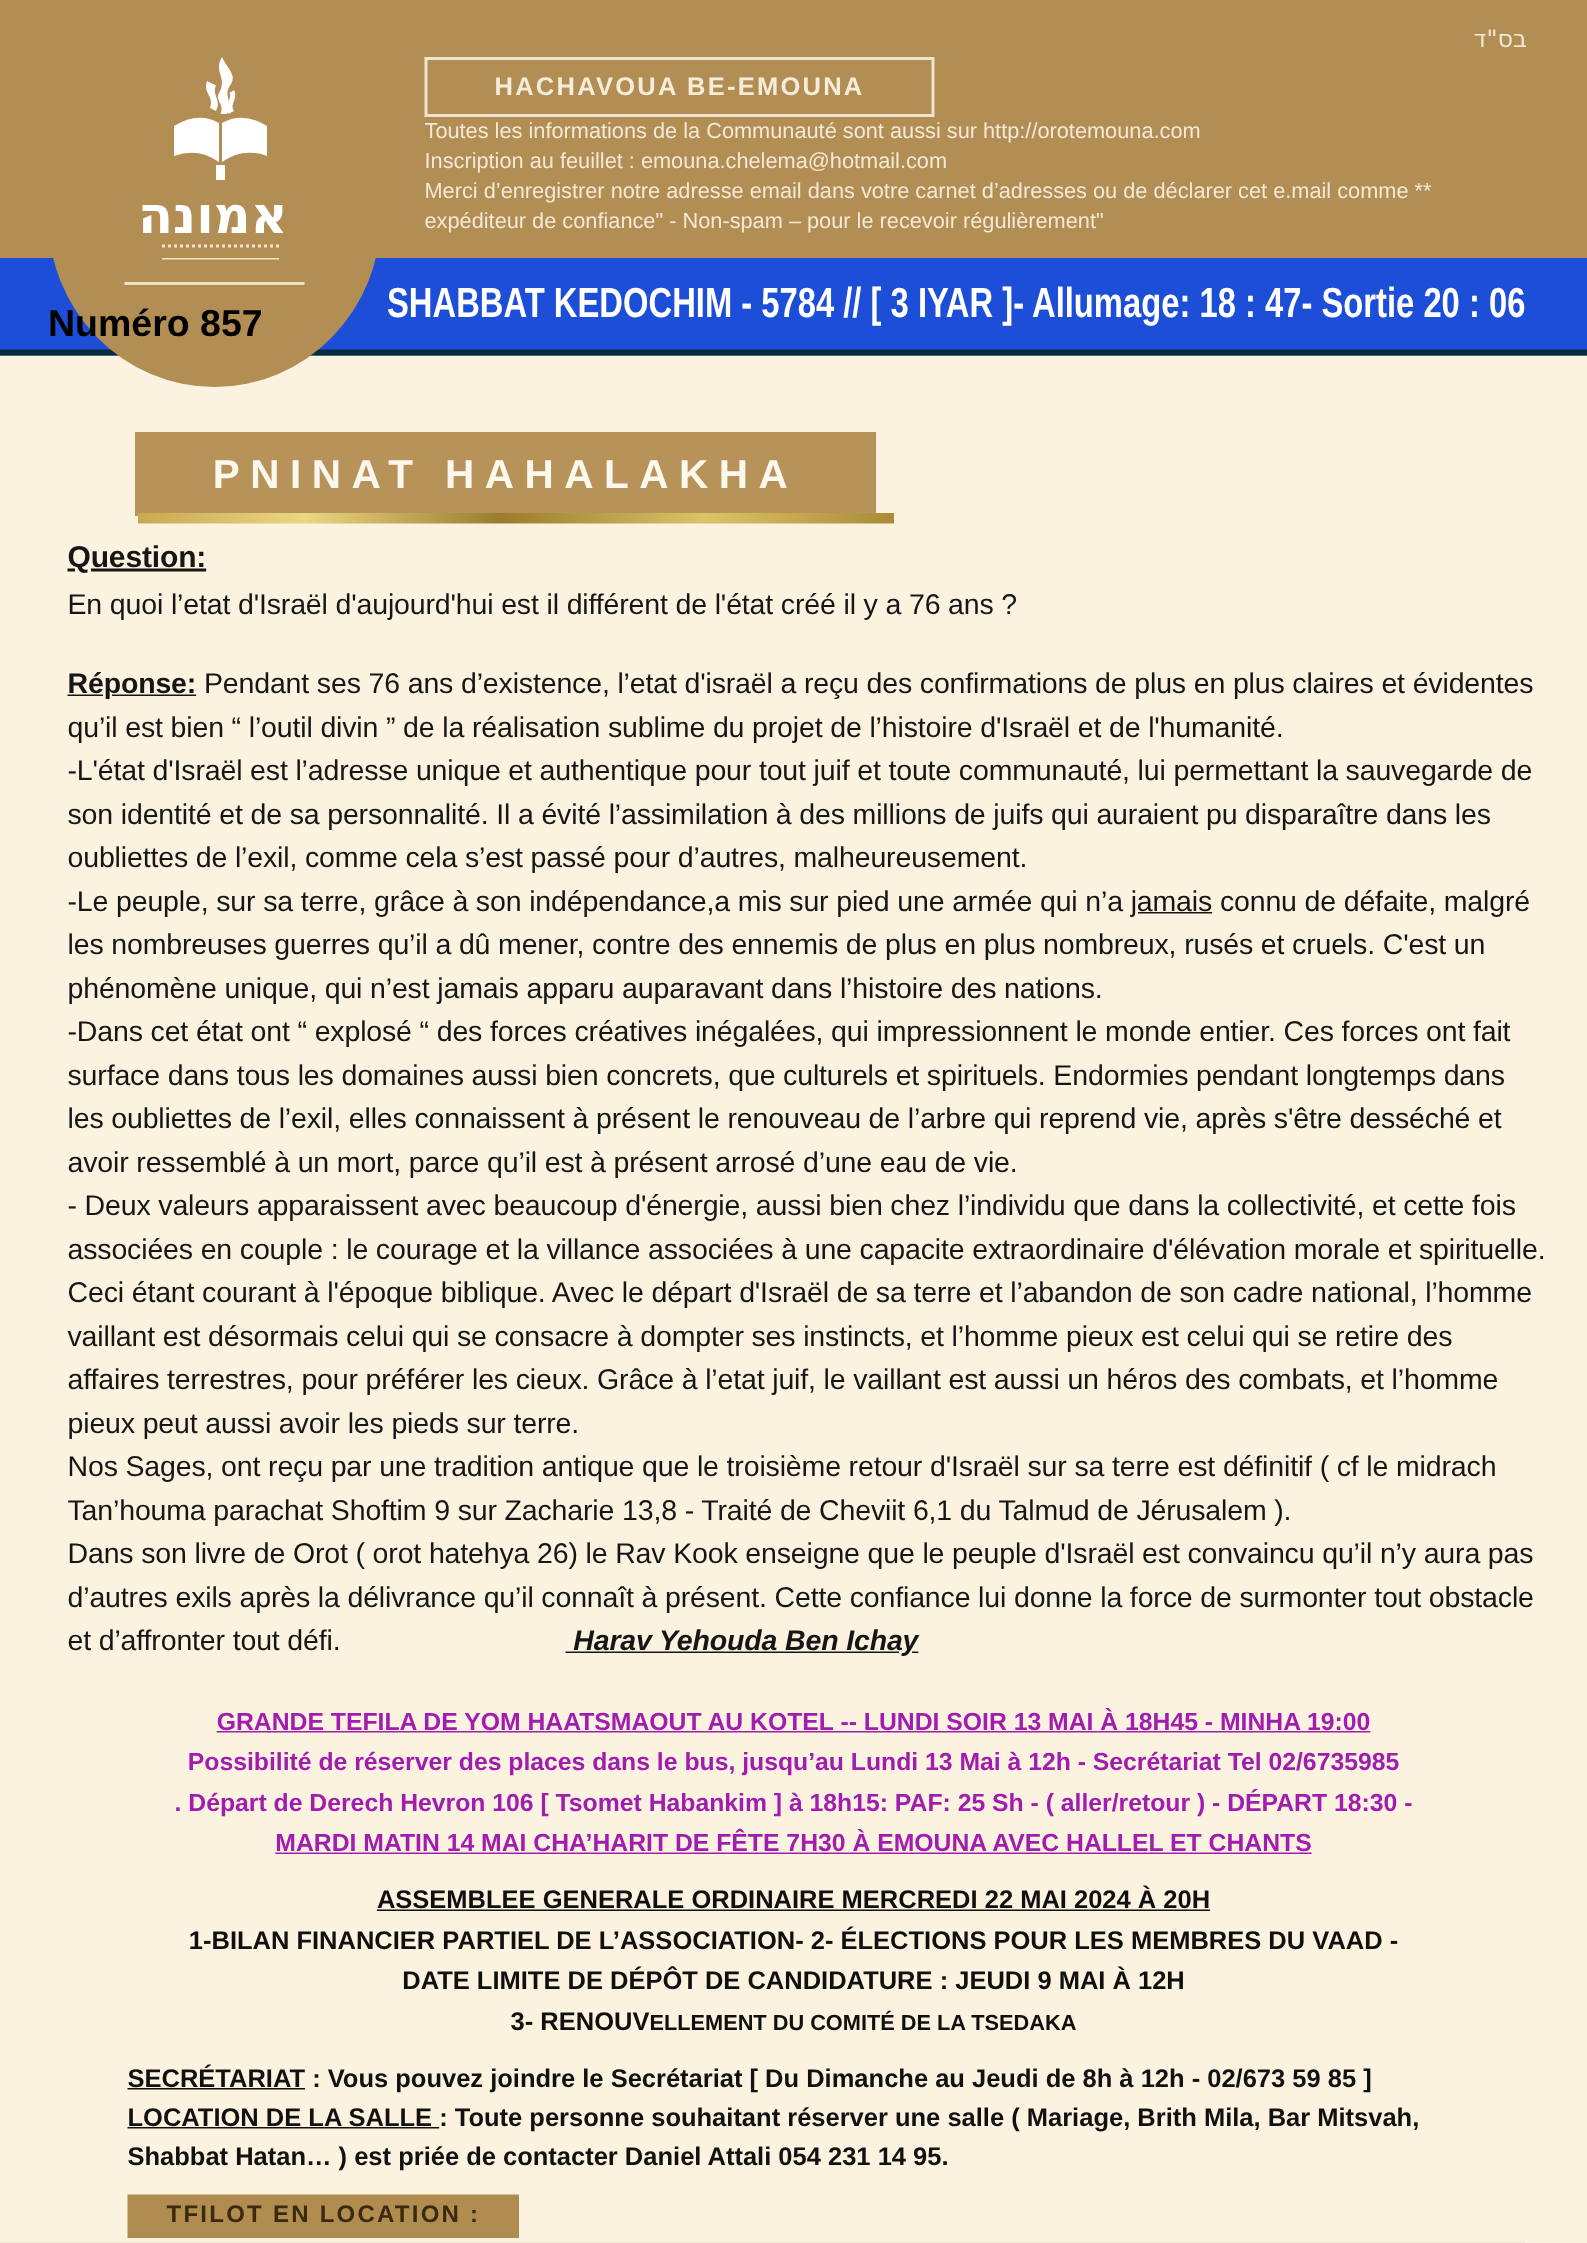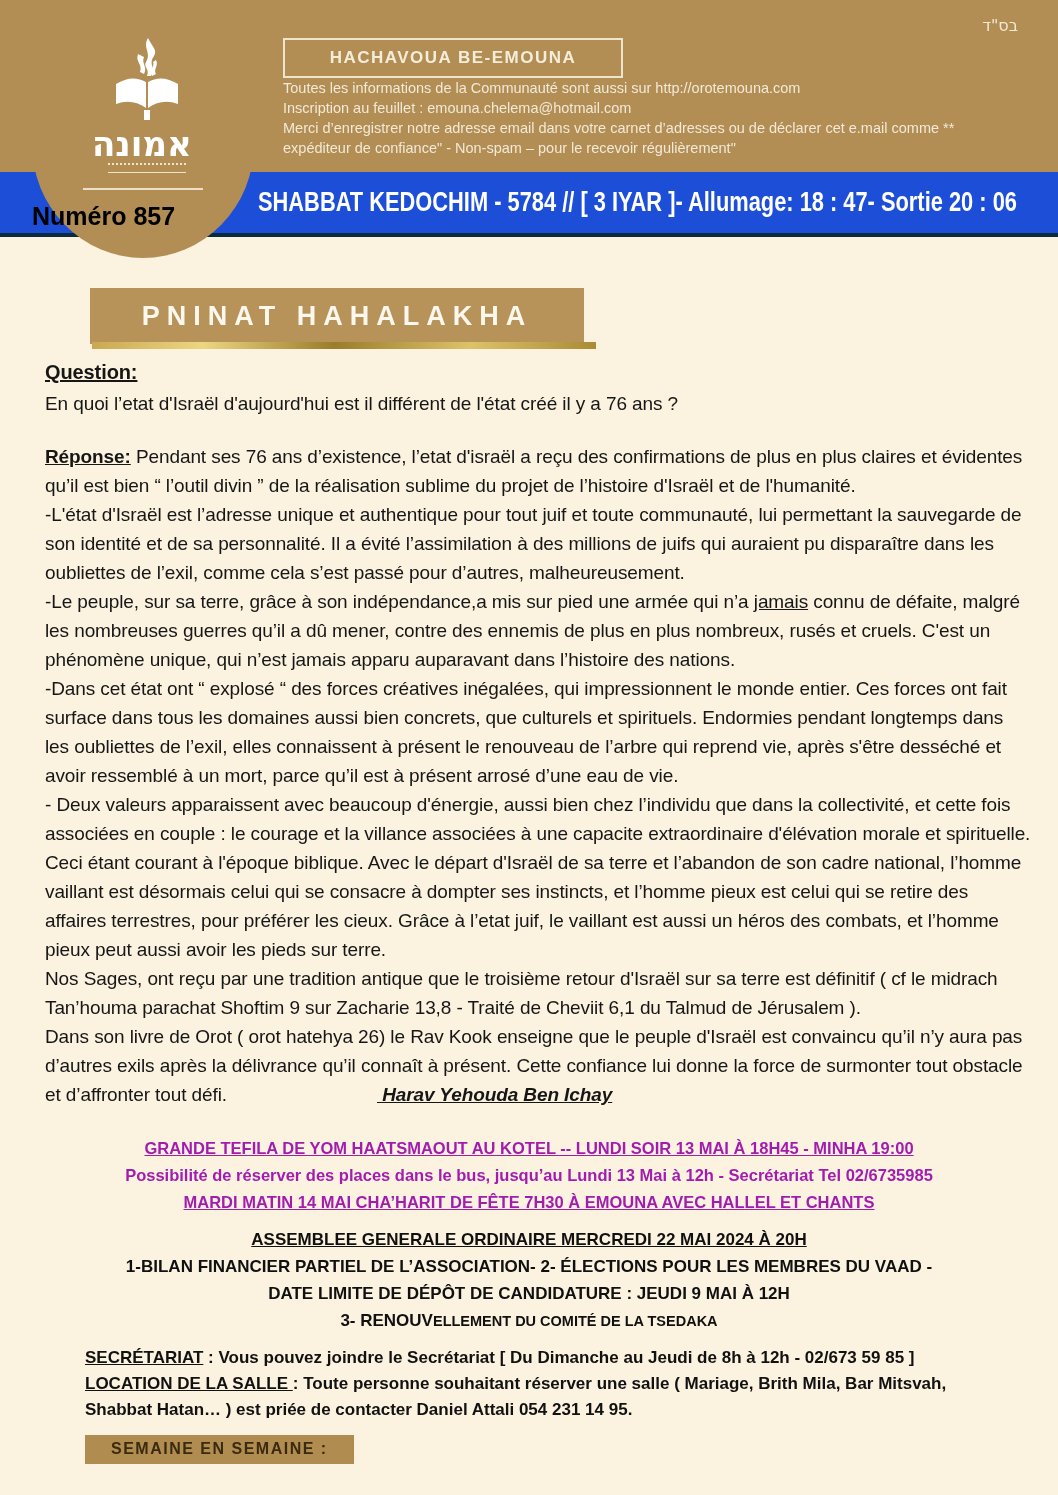--- a/index.html
+++ b/index.html
@@ -117,30 +117,31 @@
         <p><span>-Dans cet état ont “ explosé “ des forces créatives inégalées, qui impressionnent le monde entier. Ces forces ont fait surface dans tous les domaines aussi bien concrets, que culturels et spirituels. Endormies pendant longtemps dans les oubliettes de l’exil, elles connaissent à présent le renouveau de l’arbre qui reprend vie, après s'être desséché et avoir ressemblé à un mort, parce qu’il est à présent arrosé d’une eau de vie.</span></p>
         <p><span>- Deux valeurs apparaissent avec beaucoup d'énergie, aussi bien chez l’individu que dans la collectivité, et cette fois associées en couple : le courage et la villance associées à une capacite extraordinaire d'élévation morale et spirituelle. Ceci étant courant à l'époque biblique. Avec le départ d'Israël de sa terre et l’abandon de son cadre national, l’homme vaillant est désormais celui qui se consacre à dompter ses instincts, et l’homme pieux est celui qui se retire des affaires terrestres, pour préférer les cieux. Grâce à l’etat juif, le vaillant est aussi un héros des combats, et l’homme pieux peut aussi avoir les pieds sur terre.</span></p>
         <p><span>Nos Sages, ont reçu par une tradition antique que le troisième retour d'Israël sur sa terre est définitif ( cf le midrach Tan’houma parachat Shoftim 9 sur Zacharie 13,8 - Traité de Cheviit 6,1 du Talmud de Jérusalem ).</span></p>
         <p><span>Dans son livre de Orot ( orot hatehya 26) le Rav Kook enseigne que le peuple d'Israël est convaincu qu’il n’y aura pas d’autres exils après la délivrance qu’il connaît à présent. Cette confiance lui donne la force de surmonter tout obstacle et d’affronter tout défi.</span><span class="b u i sig-gap"> Harav Yehouda Ben Ichay</span></p>
       </div>
   </div>
 
   <div class="ann ann-tefila">
       <div class="u">GRANDE TEFILA DE YOM HAATSMAOUT AU KOTEL -- LUNDI SOIR 13 MAI À 18H45 - MINHA 19:00</div>
       <div>Possibilité de réserver des places dans le bus, jusqu’au Lundi 13 Mai à 12h -  Secrétariat Tel 02/6735985</div>
+      <div>. Départ de Derech Hevron 106 [ Tsomet Habankim ] à 18h15: PAF: 25 Sh -  ( aller/retour ) - DÉPART 18:30 -</div>
       <div class="u">MARDI MATIN 14 MAI   CHA’HARIT DE FÊTE 7H30 À EMOUNA AVEC HALLEL ET CHANTS</div>
     </div>
   <div class="ann ann-ag">
       <div class="u">ASSEMBLEE GENERALE ORDINAIRE  MERCREDI 22 MAI 2024 À 20H</div>
       <div>1-BILAN FINANCIER PARTIEL DE L’ASSOCIATION- 2- ÉLECTIONS POUR LES MEMBRES DU VAAD -</div>
       <div>DATE LIMITE DE DÉPÔT DE CANDIDATURE : JEUDI 9 MAI À 12H</div>
       <div><span>3- RENOUV</span><span class="sm">ELLEMENT DU COMITÉ DE LA TSEDAKA</span></div>
     </div>
 
   <div class="contact">
       <div><span class="lbl">SECRÉTARIAT</span><span> : Vous pouvez joindre le Secrétariat [ Du Dimanche au Jeudi de 8h à 12h - 02/673 59 85 ]</span></div>
       <div><span class="lbl">LOCATION DE LA SALLE </span><span>: Toute personne souhaitant réserver une salle ( Mariage, Brith Mila, Bar Mitsvah,</span></div>
       <div><span>Shabbat Hatan… ) est priée de contacter Daniel Attali 054 231 14 95.</span></div>
     </div>
 
-  <div><span class="tfilot-banner">SEMAINE EN SEMAINE :</span></div>
+  <div><span class="tfilot-banner">TFILOT EN LOCATION :</span></div>
 
 </div>
 
 </body></html>

